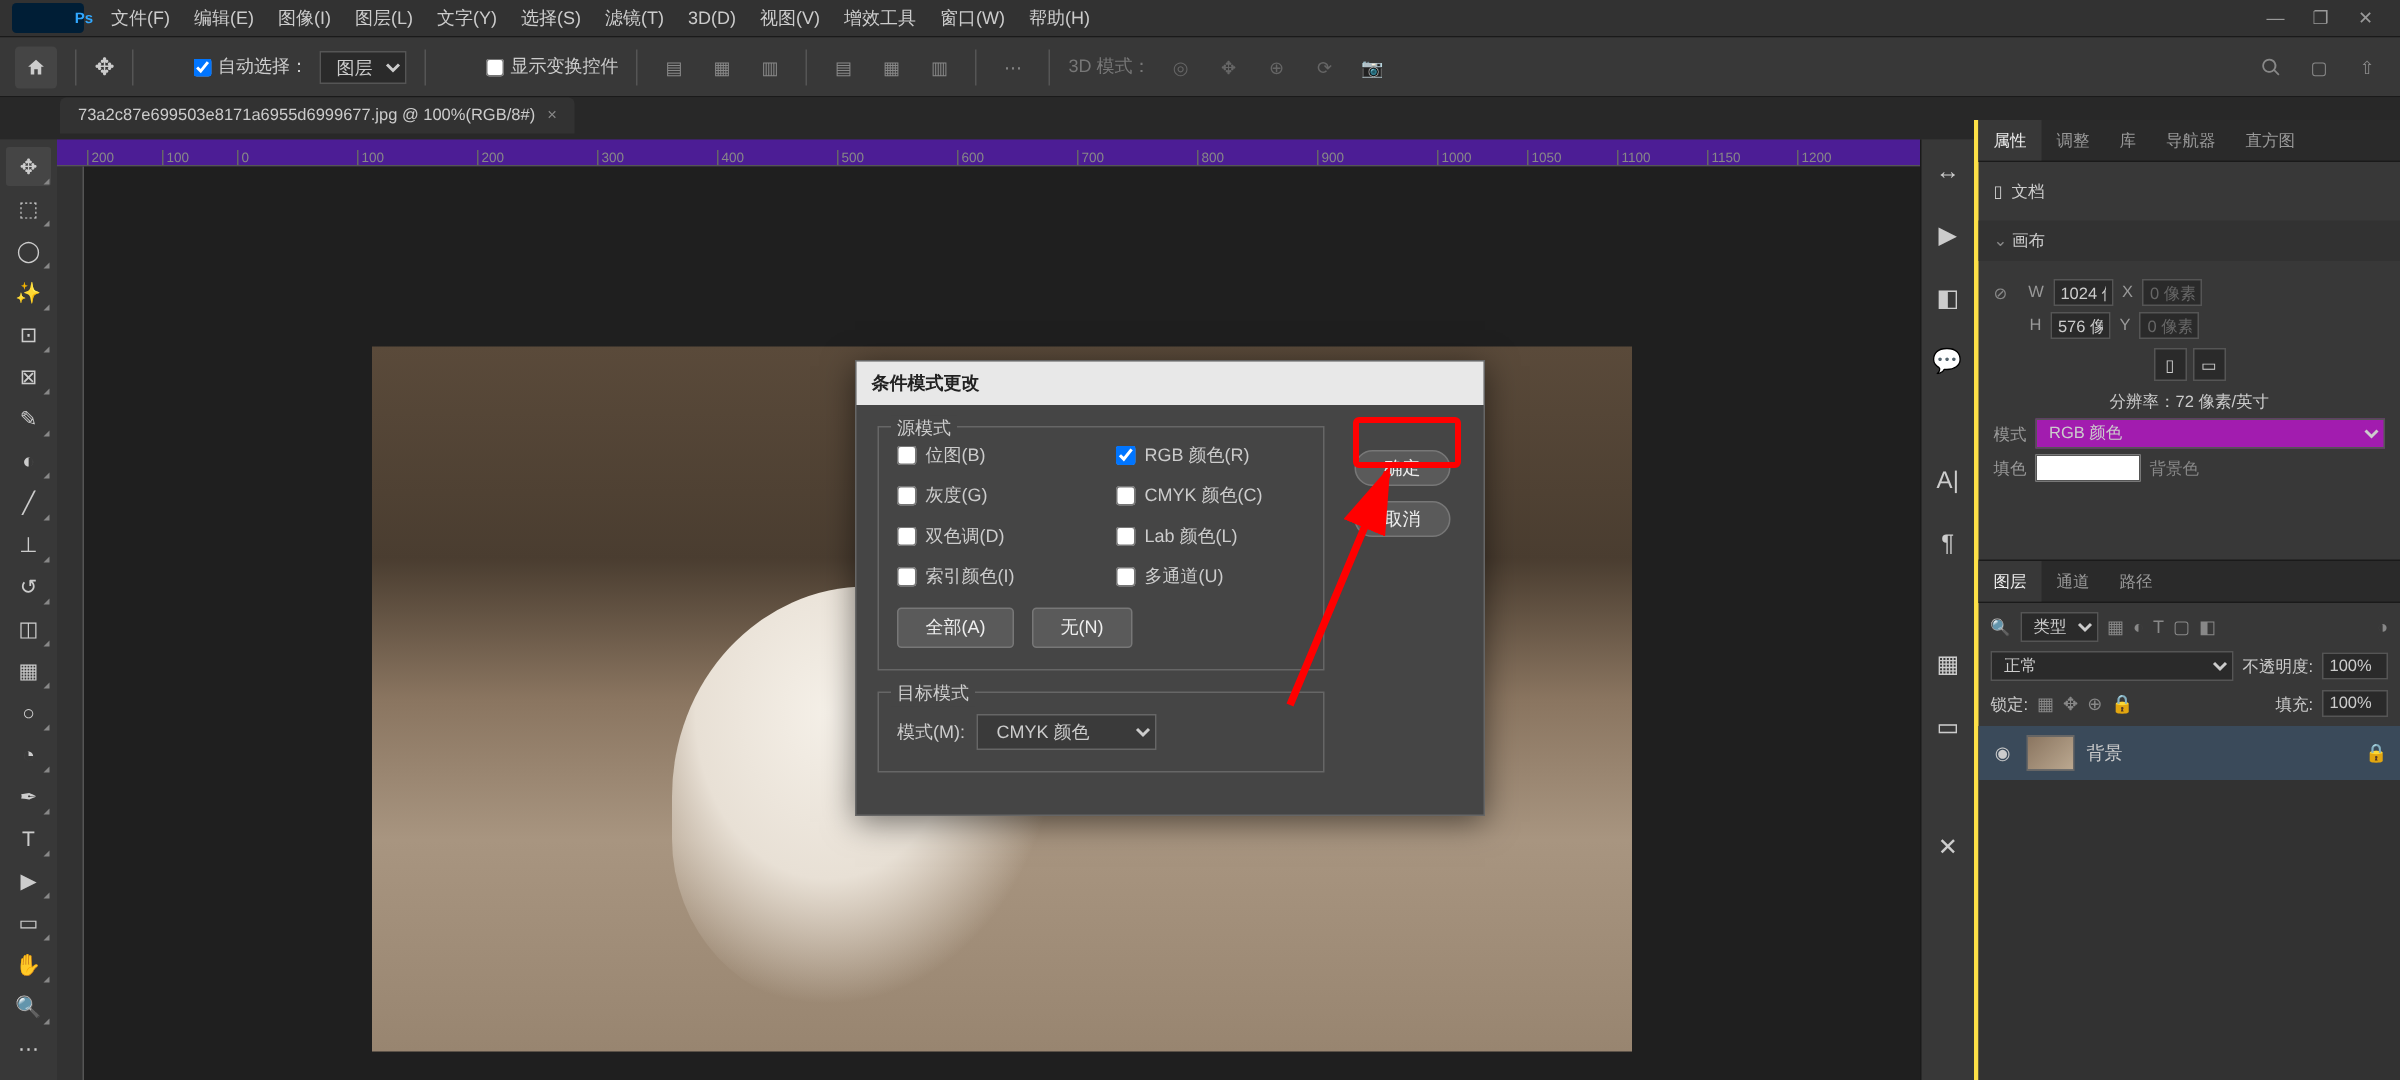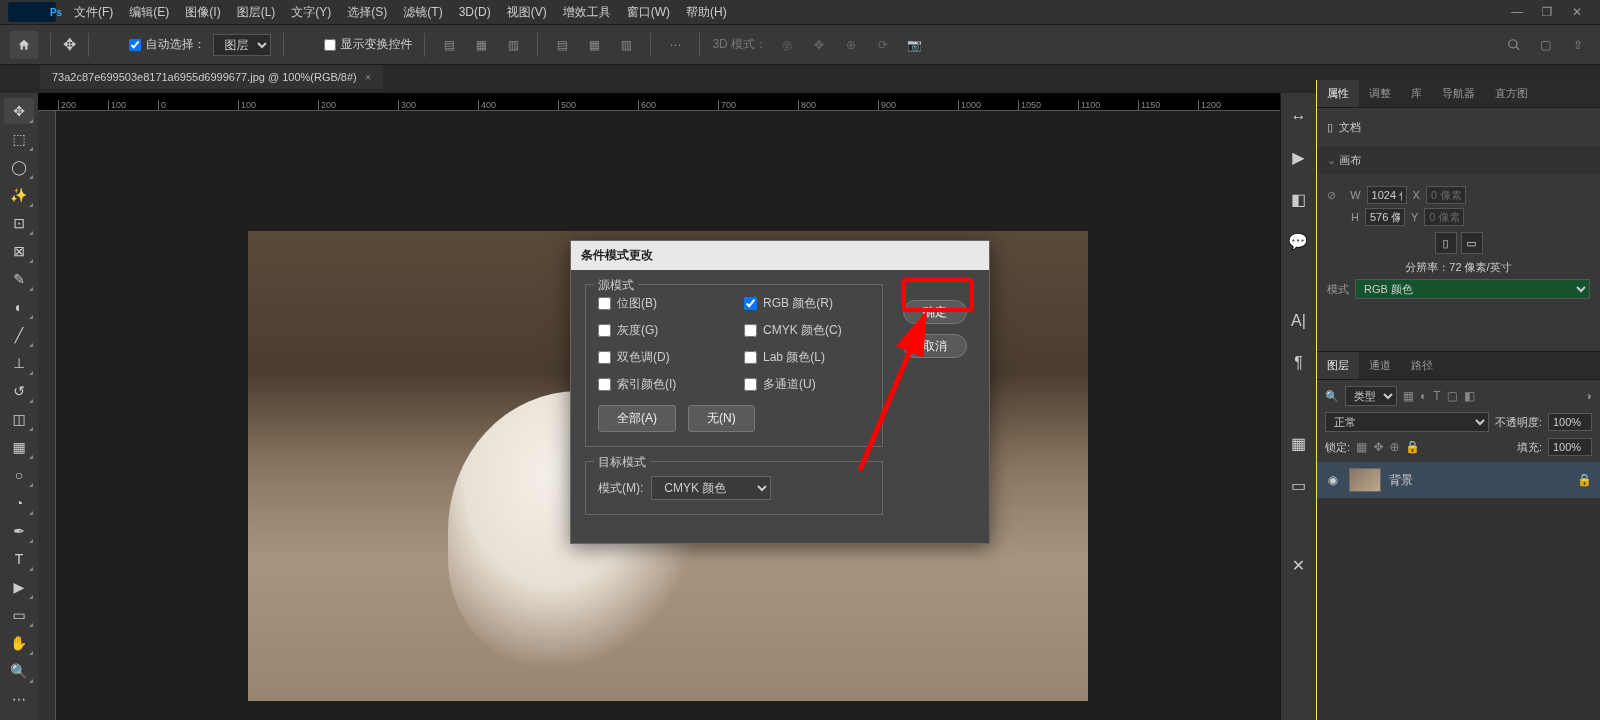--- a/index.html
+++ b/index.html
@@ -22,21 +22,21 @@
 .optionsbar select { background: #2a2a2a; color: #ccc; border: 1px solid #555; padding: 2px 6px; font-size: 12px; }
 .optionsbar .icon-btn { width: 24px; height: 24px; display: flex; align-items: center; justify-content: center; cursor: pointer; color: #888; border-radius: 2px; }
 .optionsbar .right-tools { margin-left: auto; display: flex; gap: 8px; }
 
 
 .tabbar { height: 28px; background: #282828; display: flex; align-items: flex-start; padding-left: 40px; }
 .tab { background: #323232; padding: 6px 12px; font-size: 11px; border-top-left-radius: 4px; border-top-right-radius: 4px; display: flex; align-items: center; gap: 8px; }
 .tab .close { cursor: pointer; color: #888; }
 
 
-.ruler-h { position: absolute; top: 93px; left: 38px; right: 320px; height: 18px; background: #000000; border-bottom: 1px solid #555; font-size: 9px; color: #888; overflow: hidden; }
+.ruler-h { position: absolute; top: 93px; left: 38px; right: 320px; height: 18px; background: #4c1d95; border-bottom: 1px solid #555; font-size: 9px; color: #888; overflow: hidden; }
 .tick { position: absolute; top: 7px; border-left: 1px solid #666; height: 11px; padding-left: 2px; }
 .ruler-v { position: absolute; top: 111px; left: 38px; width: 18px; bottom: 0; background: #323232; border-right: 1px solid #555; }
 
 
 .canvas-wrap { position: absolute; top: 111px; left: 56px; right: 320px; bottom: 0; background: #1f1f1f; overflow: hidden; display: flex; align-items: flex-start; justify-content: center; padding-top: 120px; }
 .canvas { width: 840px; height: 470px; background: linear-gradient(180deg, #5a4a3a 0%, #4a3d30 30%, #8a7560 50%, #a89580 70%, #988570 100%); position: relative; }
 .canvas::before { content: ""; position: absolute; left: 200px; top: 160px; width: 260px; height: 280px; background: radial-gradient(ellipse at 40% 30%, #f5f0e8 0%, #e8e0d5 40%, transparent 70%); border-radius: 50% 50% 40% 40%; }
 .watermark { position: absolute; left: 50%; top: 100px; transform: translateX(-50%); font-size: 52px; font-weight: bold; color: rgba(200,200,200,0.35); font-style: italic; letter-spacing: 2px; }
 .watermark-sub { position: absolute; left: 50%; top: 155px; transform: translateX(-50%); font-size: 16px; color: rgba(200,200,200,0.3); }
 
@@ -44,30 +44,30 @@
 .toolbar-left { position: absolute; top: 93px; left: 0; width: 38px; bottom: 0; background: #383838; display: flex; flex-direction: column; align-items: center; padding-top: 5px; gap: 2px; }
 .toolbar-left .tool { width: 30px; height: 26px; display: flex; align-items: center; justify-content: center; cursor: pointer; color: #ccc; border-radius: 2px; font-size: 14px; position: relative; }
 .toolbar-left .tool.active { background: #454545; }
 .toolbar-left .tool .corner { position: absolute; right: 1px; bottom: 1px; width: 0; height: 0; border-right: 4px solid #888; border-top: 4px solid transparent; }
 
 
 .panel-strip { position: absolute; top: 93px; right: 284px; width: 36px; bottom: 0; background: #383838; border-left: 1px solid #1a1a1a; display: flex; flex-direction: column; align-items: center; padding-top: 10px; gap: 18px; }
 .panel-strip .pbtn { width: 24px; height: 24px; display: flex; align-items: center; justify-content: center; cursor: pointer; color: #ccc; font-size: 16px; }
 
 
-.panels { position: absolute; top: 80px; right: 0; width: 284px; bottom: 0; background: #383838; border-left: 1px solid #fde047; display: flex; flex-direction: column; }
+.panels { position: absolute; top: 80px; right: 0; width: 284px; bottom: 0; background: #383838; border-left: 3px solid #fde047; display: flex; flex-direction: column; }
 .panel-tabs { display: flex; border-bottom: 1px solid #1a1a1a; background: #2a2a2a; }
 .panel-tabs .ptab { padding: 6px 10px; font-size: 11px; cursor: pointer; color: #999; }
 .panel-tabs .ptab.active { background: #383838; color: #eee; }
 .panel-body { padding: 8px 10px; font-size: 11px; }
 .panel-row { display: flex; align-items: center; gap: 6px; margin: 4px 0; }
 .panel-row .lbl { color: #999; }
 .panel-row input[type=text] { background: #2a2a2a; border: 1px solid #555; color: #ccc; padding: 2px 4px; width: 40px; font-size: 11px; }
 .panel-row input.dim { color: #666; }
-.panel-row select { background: #14532d; border: 1px solid #555; color: #ccc; padding: 2px 4px; font-size: 11px; flex: 1; }
+.panel-row select { background: #a21caf; border: 1px solid #555; color: #ccc; padding: 2px 4px; font-size: 11px; flex: 1; }
 .section-title { padding: 6px 10px; background: #323232; font-size: 11px; color: #ccc; cursor: pointer; }
 .section-title::before { content: "⌄ "; color: #888; }
 .fill-swatch { width: 70px; height: 18px; background: #fff; border: 1px solid #555; }
 .orient-btns { display: flex; gap: 4px; justify-content: center; margin: 6px 0; }
 .orient-btn { width: 22px; height: 22px; background: #2a2a2a; border: 1px solid #555; display: flex; align-items: center; justify-content: center; cursor: pointer; font-size: 11px; }
 
 
 .layers-panel { flex: 1; display: flex; flex-direction: column; border-top: 1px solid #1a1a1a; margin-top: 40px; }
 .layer-controls { padding: 6px 8px; display: flex; flex-direction: column; gap: 6px; font-size: 11px; }
 .layer-controls .row { display: flex; align-items: center; gap: 6px; }
@@ -284,20 +284,25 @@
       <div class="orient-btn">▯</div>
       <div class="orient-btn">▭</div>
     </div>
     <div class="panel-row" style="justify-content:center">
       <span>分辨率：72 像素/英寸</span>
     </div>
     <div class="panel-row">
       <span class="lbl">模式</span>
       <select><option>RGB 颜色</option></select>
     </div>
+    <div class="panel-row">
+      <span class="lbl">填色</span>
+      <div class="fill-swatch"></div>
+      <span style="color:#888">背景色</span>
+    </div>
   </div>
 
   <div class="layers-panel">
     <div class="panel-tabs">
       <div class="ptab active">图层</div>
       <div class="ptab">通道</div>
       <div class="ptab">路径</div>
     </div>
     <div class="layer-controls">
       <div class="row">

